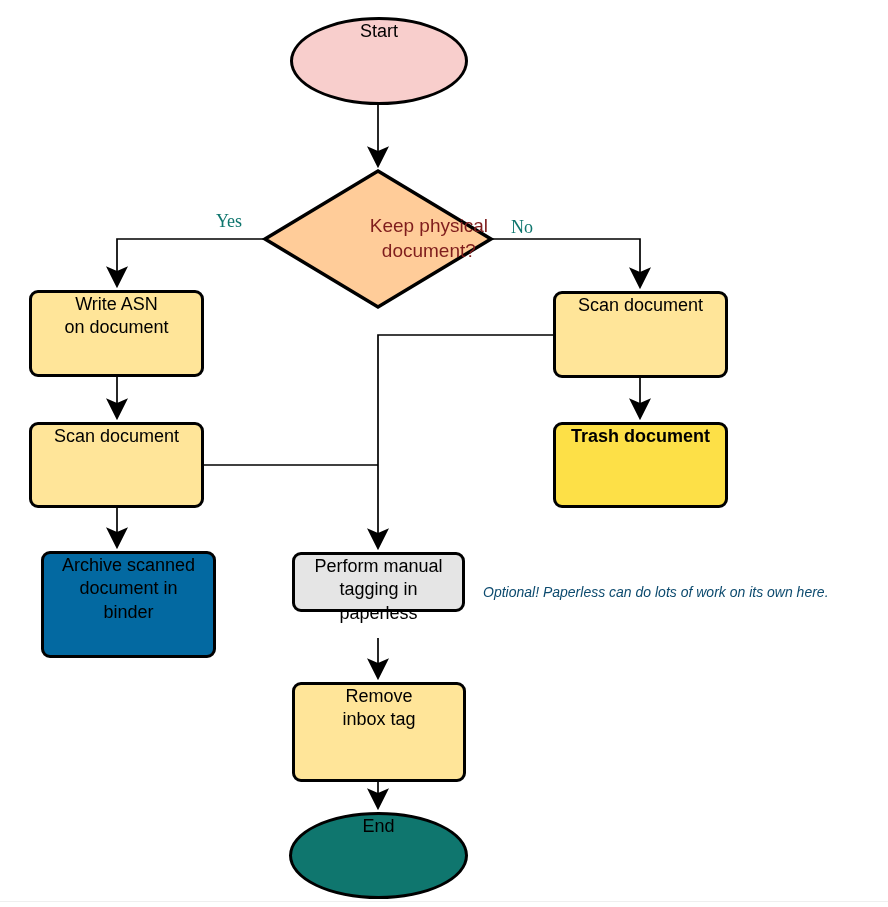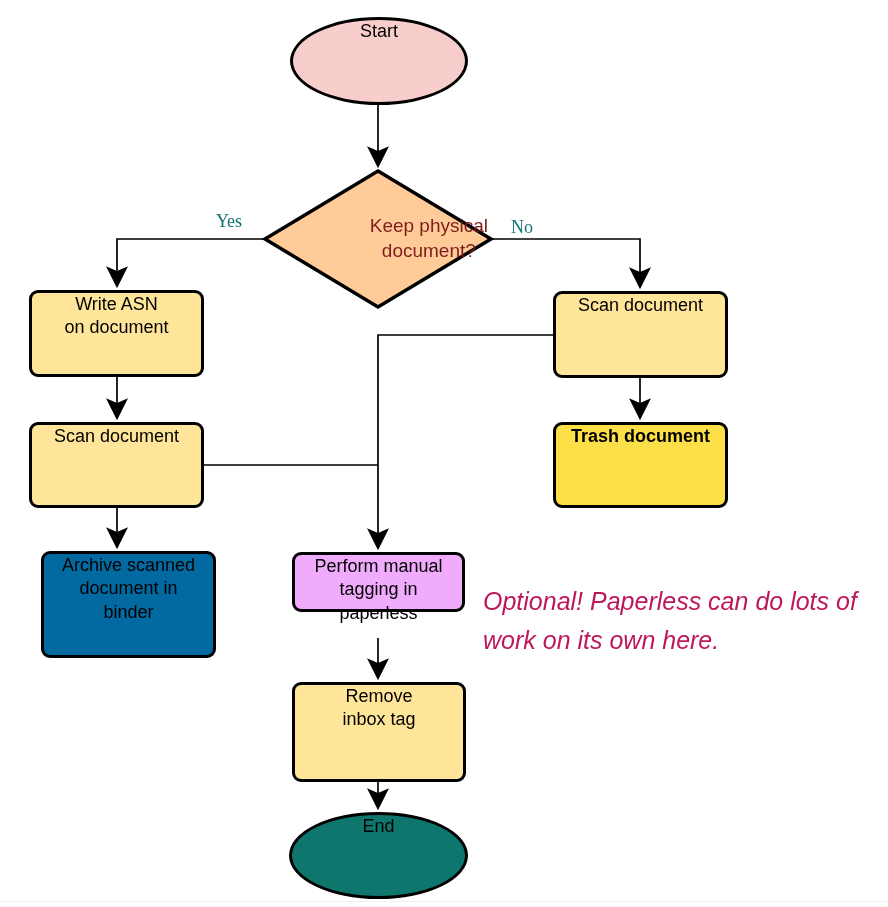--- a/index.html
+++ b/index.html
@@ -52,24 +52,24 @@
     font-size: 18px;
     color: #0f766e;
     text-align: center;
     font-family: Liberation Serif, serif;
   }
   .annotation {
     position: absolute;
     left: 483px;
     top: 582px;
     width: 404px;
-    font-size: 25px;
+    font-size: 14px;
     font-style: italic;
     line-height: 1.55;
-    color: #be185d;
+    color: #0c4a6e;
   }
   .bottom-divider {
     position: absolute;
     left: 0;
     top: 901px;
     width: 888px;
     height: 1px;
     background: #efefef;
   }
   svg path.connector {
@@ -133,21 +133,21 @@
   </div>
 
   <div class="node process" style="left: 553px; top: 291px; width: 175px; height: 87px; background-color: rgb(255, 229, 153);">
     <span>Scan document</span>
   </div>
 
   <div class="node process" style="left: 553px; top: 422px; width: 175px; height: 86px; background-color: #fde047; font-weight: bold;">
     <span>Trash document</span>
   </div>
 
-  <div class="node process" style="left: 292px; top: 552px; width: 173px; height: 60px; background-color: #f0abfc;">
+  <div class="node process" style="left: 292px; top: 552px; width: 173px; height: 60px; background-color: #e5e5e5;">
     <span>Perform manual
 tagging in
 paperless</span>
   </div>
 
   <div class="node process" style="left: 292px; top: 682px; width: 174px; height: 100px; background-color: rgb(255, 229, 153);">
     <span>Remove
 inbox tag</span>
   </div>
 

